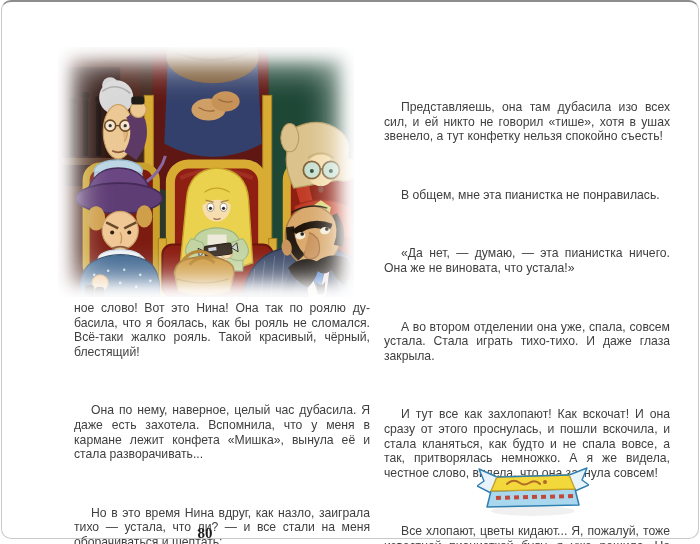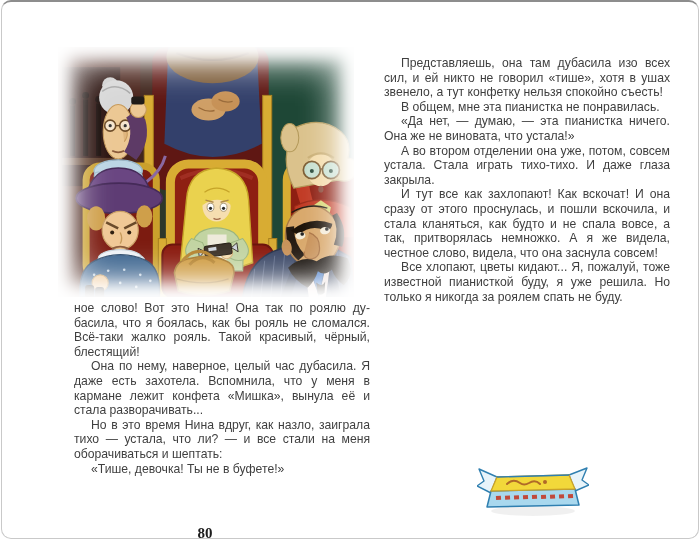--- a/index.html
+++ b/index.html
@@ -26,21 +26,21 @@
   .vignette{
     position:absolute;inset:0;
     box-shadow:inset 0 0 16px 10px #ffffff, inset 0 0 34px 18px rgba(255,255,255,.85);
   }
   .textblock{
     position:absolute;color:var(--body-text);
     font-size:12.2px;line-height:14.6px;text-align:justify;
     hyphens:manual;
   }
   .textblock p{margin:0;}
-  .textblock p.indent{text-indent:17px;}
+  .textblock p.indent{text-indent:17px;margin-top:44px;}
   .left-text{left:74px;top:301px;width:296px;}
   .right-text{left:384px;top:56px;width:286px;}
   .page-number{
     position:absolute;left:57px;top:481px;width:296px;text-align:center;
     font-family:"Liberation Serif",serif;font-weight:700;font-size:15px;color:#1d1d1d;margin-top:44px;
   }
   .wrapper-illus{position:absolute;left:477px;top:461px;width:112px;height:58px;}
   .wrapper-illus svg{display:block;width:112px;height:58px;}
 </style>
 </head>
@@ -248,21 +248,21 @@
     </div>
 
     <div class="page-number">80</div>
   </div>
 
   <div class="page">
     <div class="textblock right-text">
       <p class="indent">Представляешь, она там дубасила изо всех сил, и ей никто не говорил «тише», хотя в ушах звенело, а тут конфетку нельзя спокойно съесть!</p>
       <p class="indent">В общем, мне эта пианистка не понравилась.</p>
       <p class="indent">«Да нет, — думаю, — эта пианистка ничего. Она же не виновата, что устала!»</p>
-      <p class="indent">А во втором отделении она уже, потом, со­всем устала. Стала играть тихо-тихо. И даже глаза закрыла.</p>
+      <p class="indent">А во втором отделении она уже, спала, со­всем устала. Стала играть тихо-тихо. И даже глаза закрыла.</p>
       <p class="indent">И тут все как захлопают! Как вскочат! И она сразу от этого проснулась, и пошли вскочила, и стала кланяться, как будто и не спала вовсе, а так, притворялась немножко. А я же видела, честное слово, видела, что она заснула совсем!</p>
       <p class="indent">Все хлопают, цветы кидают... Я, пожалуй, тоже известной пианисткой буду, я уже решила. Но только я никогда за роялем спать не буду.</p>
     </div>
 
     <div class="wrapper-illus">
       <svg viewBox="0 0 112 58">
         <ellipse cx="56" cy="50" rx="42" ry="5" fill="#000000" opacity="0.06"></ellipse>
         <path d="M20,16 L2,8 L7,20 L0,25 L14,32 Z" fill="#e8f4fa" stroke="#2f7fb0" stroke-width="1.4" stroke-linejoin="round"></path>
         <path d="M92,14 L110,7 L105,19 L112,24 L98,30 Z" fill="#e8f4fa" stroke="#2f7fb0" stroke-width="1.4" stroke-linejoin="round"></path>
         <path d="M14,30 L98,28 L102,44 L10,46 Z" fill="#a9d8ee" stroke="#2f7fb0" stroke-width="1.5" stroke-linejoin="round"></path>

